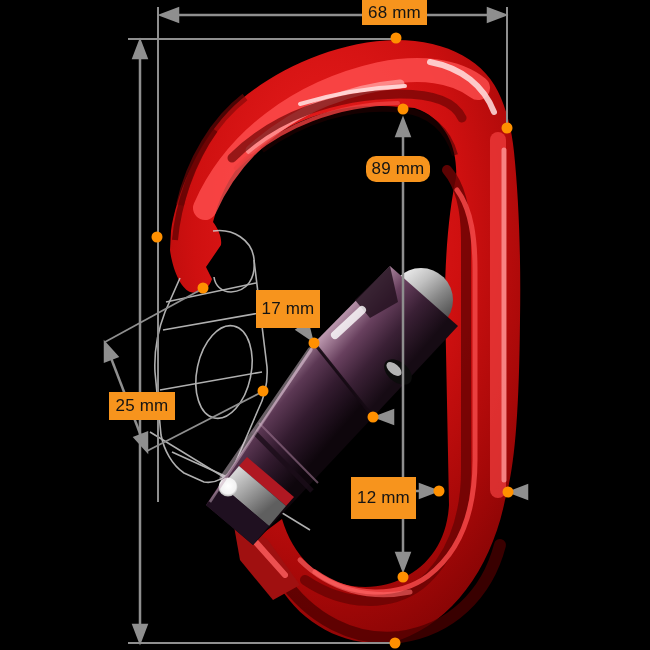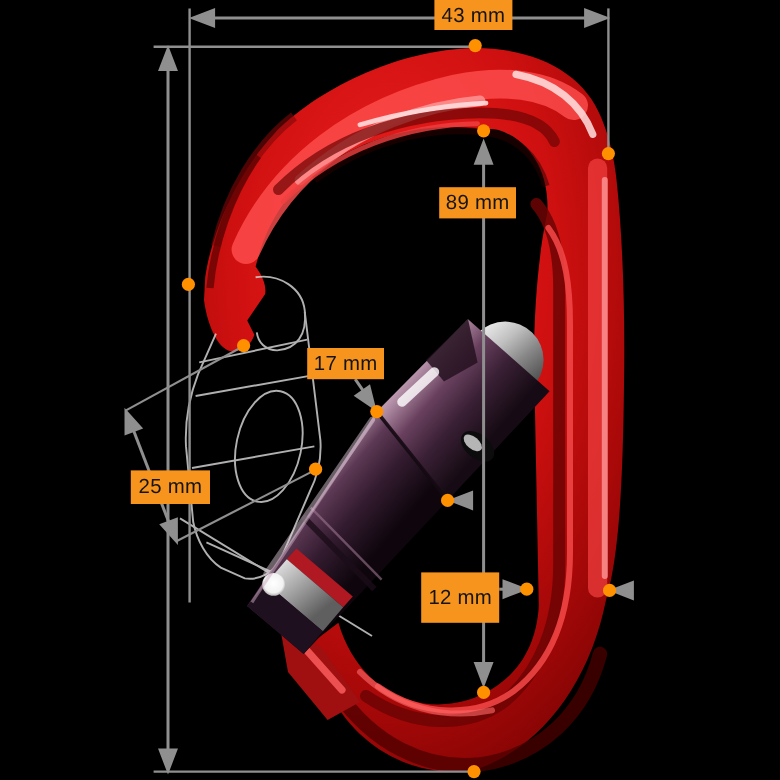--- a/index.html
+++ b/index.html
@@ -206,24 +206,24 @@
         <circle cx="439" cy="491" r="5.5"></circle>
         <circle cx="508" cy="492" r="5.5"></circle>
         <circle cx="314" cy="343" r="5.5"></circle>
         <circle cx="373" cy="417" r="5.5"></circle>
         <circle cx="203" cy="288" r="5.5"></circle>
         <circle cx="263" cy="391" r="5.5"></circle>
       </g>
     </g>
   </svg>
 
-  <div class="dim-label" style="left:362px;top:0px;width:65px;height:25px;">43 mm</div>
-
-  <div class="dim-label" style="left:366px;top:156px;width:64px;height:26px;">89 mm</div>
-
-  <div class="dim-label" style="left:256px;top:290px;width:64px;height:26px;">17 mm</div>
+  <div class="dim-label" style="left:362px;top:0px;width:65px;height:25px;">68 mm</div>
+
+  <div class="dim-label" style="left:366px;top:156px;width:64px;height:26px;border-radius:10px;">89 mm</div>
+
+  <div class="dim-label" style="left:256px;top:290px;width:64px;height:38px;">17 mm</div>
 
   <div class="dim-label" style="left:109px;top:392px;width:66px;height:28px;">25 mm</div>
 
   <div class="dim-label" style="left:351px;top:477px;width:65px;height:42px;">12 mm</div>
 
 
 </div>
 
 </body></html>

